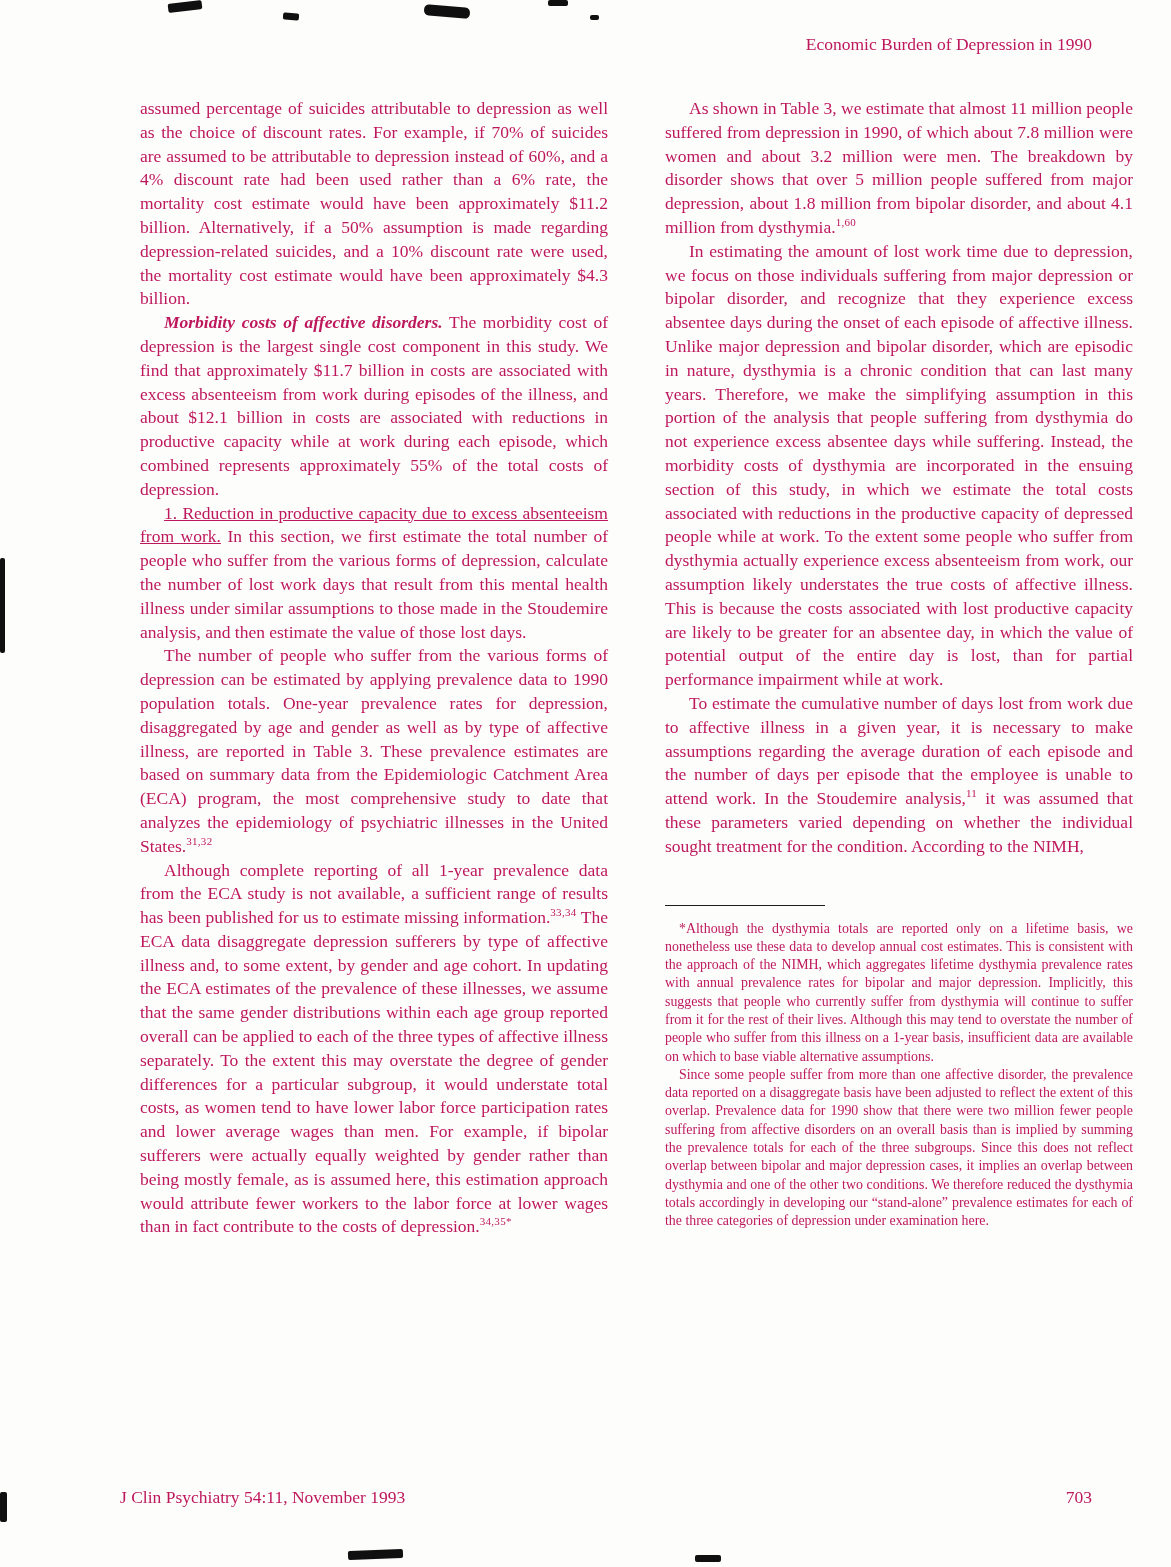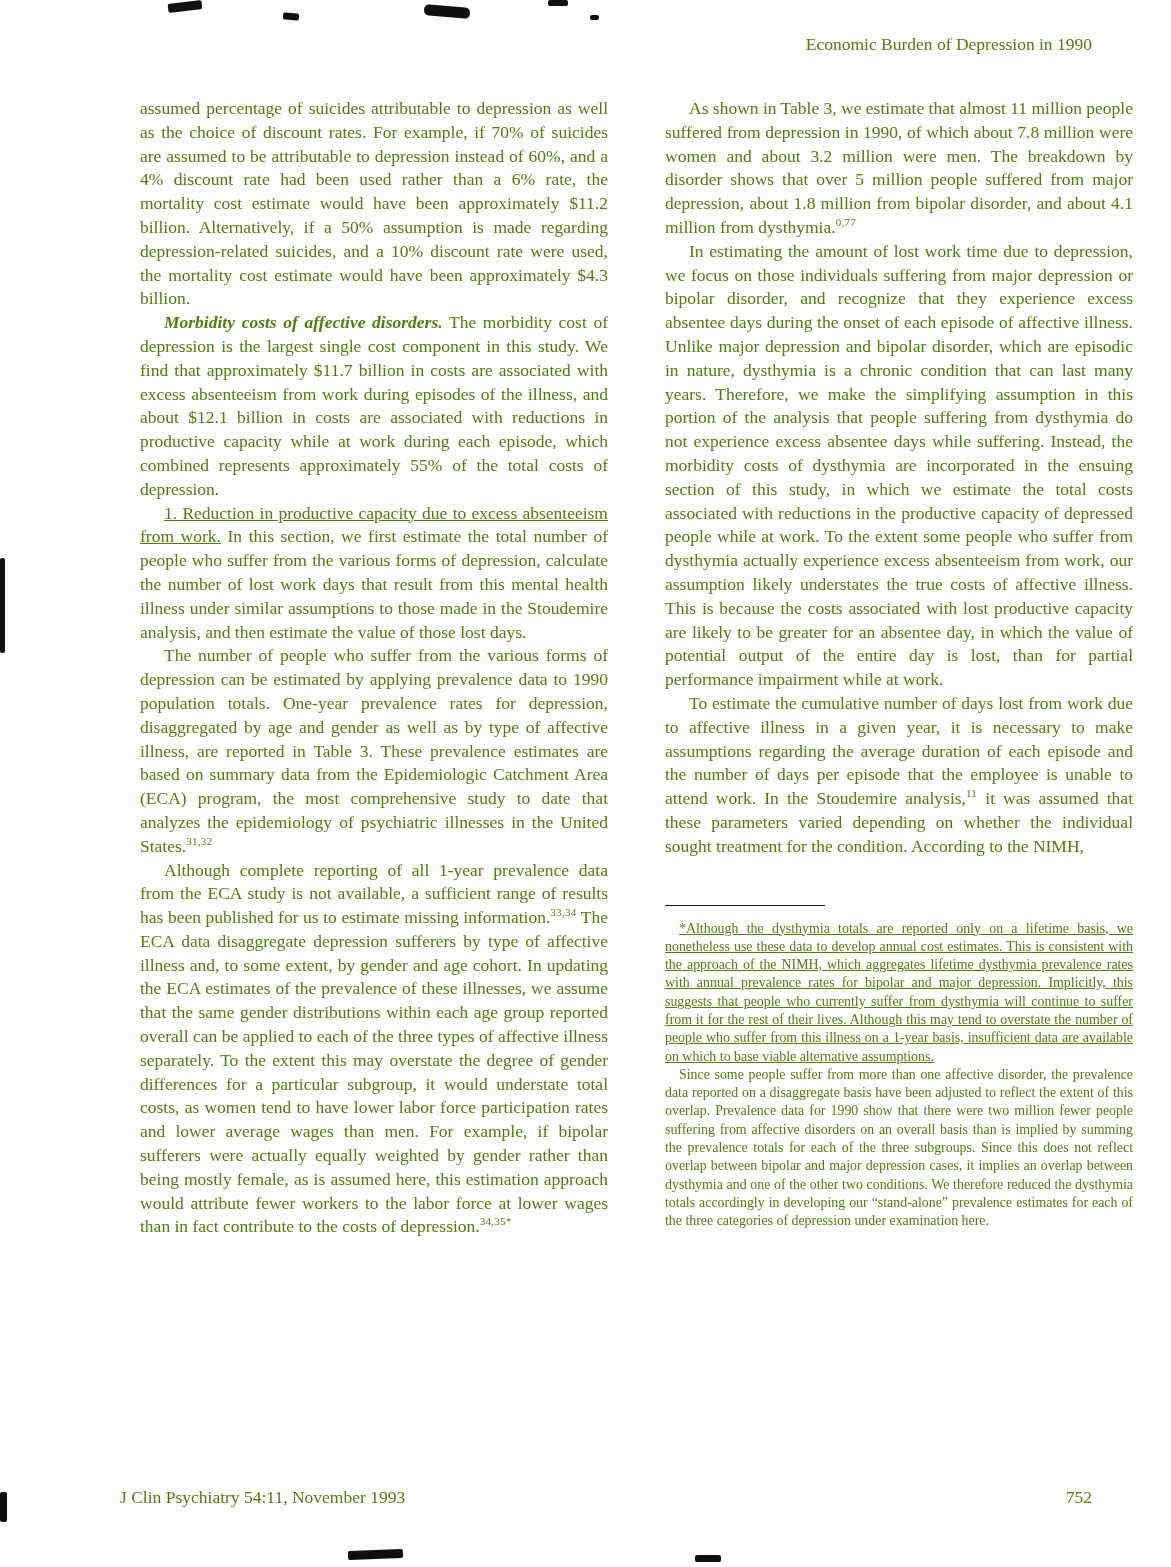--- a/index.html
+++ b/index.html
@@ -2,21 +2,21 @@
 <html><head>
 <meta charset="utf-8">
 <style>
   html,body { margin:0; padding:0; background:#e8e8e6; }
   .page {
     position:relative;
     width:1171px; height:1567px;
     margin:0 auto;
     background:#fdfdfb;
     font-family:"Liberation Serif", serif;
-    color:#4d7c0f;
+    color:#be185d;
     overflow:hidden;
   }
   .running-header {
     position:absolute; top:34px; left:120px; right:79px;
     text-align:right; font-size:17.5px;
   }
   .columns {
     position:absolute; top:97px; left:120px; right:79px;
     display:flex; gap:37px;
   }
@@ -34,21 +34,21 @@
   .footnote-block {
     margin-top:46px;
     font-size:13.9px; line-height:18.3px;
   }
   .footnote-rule {
     width:160px; height:0;
     border-top:1.6px solid #1c1c1c;
     margin:0 0 14px 0;
   }
   .footnote-block p { margin:0; text-indent:14px; text-align:justify; }
-  .footnote-block p.fn-first { text-indent:14px;text-decoration:underline; }
+  .footnote-block p.fn-first { text-indent:14px; }
   .running-footer {
     position:absolute; top:1487px; left:120px; right:79px;
     display:flex; justify-content:space-between;
     font-size:17.5px;
     gap:48px;
   }
   
   .artifact { position:absolute; background:#101010; border-radius:2px; }
   .a1 { left:168px; top:2px;  width:34px; height:9px;  transform:rotate(-7deg); }
   .a2 { left:283px; top:13px; width:16px; height:7px;  transform:rotate(4deg); }
@@ -73,36 +73,36 @@
 
     <div class="col">
       <p class="noindent"><span>assumed percentage of suicides attributable to depression as well as the choice of discount rates. For example, if 70% of suicides are assumed to be attributable to depression instead of 60%, and a 4% discount rate had been used rather than a 6% rate, the mortality cost estimate would have been approximately $11.2 billion. Alternatively, if a 50% assumption is made regarding depression-related suicides, and a 10% discount rate were used, the mortality cost estimate would have been approximately $4.3 billion.</span></p>
       <p><span class="lead-bi">Morbidity costs of affective disorders.</span><span> The morbidity cost of depression is the largest single cost component in this study. We find that approximately $11.7 billion in costs are associated with excess absenteeism from work during episodes of the illness, and about $12.1 billion in costs are associated with reductions in productive capacity while at work during each episode, which combined represents approximately 55% of the total costs of depression.</span></p>
       <p><span class="lead-ul">1. Reduction in productive capacity due to excess absenteeism from work.</span><span> In this section, we first estimate the total number of people who suffer from the various forms of depression, calculate the number of lost work days that result from this mental health illness under similar assumptions to those made in the Stoudemire analysis, and then estimate the value of those lost days.</span></p>
       <p><span>The number of people who suffer from the various forms of depression can be estimated by applying prevalence data to 1990 population totals. One-year prevalence rates for depression, disaggregated by age and gender as well as by type of affective illness, are reported in Table 3. These prevalence estimates are based on summary data from the Epidemiologic Catchment Area (ECA) program, the most comprehensive study to date that analyzes the epidemiology of psychiatric illnesses in the United States.</span><sup>31,32</sup></p>
       <p><span>Although complete reporting of all 1-year prevalence data from the ECA study is not available, a sufficient range of results has been published for us to estimate missing information.</span><sup>33,34</sup><span> The ECA data disaggregate depression sufferers by type of affective illness and, to some extent, by gender and age cohort. In updating the ECA estimates of the prevalence of these illnesses, we assume that the same gender distributions within each age group reported overall can be applied to each of the three types of affective illness separately. To the extent this may overstate the degree of gender differences for a particular subgroup, it would understate total costs, as women tend to have lower labor force participation rates and lower average wages than men. For example, if bipolar sufferers were actually equally weighted by gender rather than being mostly female, as is assumed here, this estimation approach would attribute fewer workers to the labor force at lower wages than in fact contribute to the costs of depression.</span><sup>34,35*</sup></p>
     </div>
 
     <div class="col">
-      <p><span>As shown in Table 3, we estimate that almost 11 million people suffered from depression in 1990, of which about 7.8 million were women and about 3.2 million were men. The breakdown by disorder shows that over 5 million people suffered from major depression, about 1.8 million from bipolar disorder, and about 4.1 million from dysthymia.</span><sup>0,77</sup></p>
+      <p><span>As shown in Table 3, we estimate that almost 11 million people suffered from depression in 1990, of which about 7.8 million were women and about 3.2 million were men. The breakdown by disorder shows that over 5 million people suffered from major depression, about 1.8 million from bipolar disorder, and about 4.1 million from dysthymia.</span><sup>1,60</sup></p>
       <p><span>In estimating the amount of lost work time due to depression, we focus on those individuals suffering from major depression or bipolar disorder, and recognize that they experience excess absentee days during the onset of each episode of affective illness. Unlike major depression and bipolar disorder, which are episodic in nature, dysthymia is a chronic condition that can last many years. Therefore, we make the simplifying assumption in this portion of the analysis that people suffering from dysthymia do not experience excess absentee days while suffering. Instead, the morbidity costs of dysthymia are incorporated in the ensuing section of this study, in which we estimate the total costs associated with reductions in the productive capacity of depressed people while at work. To the extent some people who suffer from dysthymia actually experience excess absenteeism from work, our assumption likely understates the true costs of affective illness. This is because the costs associated with lost productive capacity are likely to be greater for an absentee day, in which the value of potential output of the entire day is lost, than for partial performance impairment while at work.</span></p>
       <p><span>To estimate the cumulative number of days lost from work due to affective illness in a given year, it is necessary to make assumptions regarding the average duration of each episode and the number of days per episode that the employee is unable to attend work. In the Stoudemire analysis,</span><sup>11</sup><span> it was assumed that these parameters varied depending on whether the individual sought treatment for the condition. According to the NIMH,</span></p>
 
       <div class="footnote-block">
         <div class="footnote-rule"></div>
         <p class="fn-first"><span>*Although the dysthymia totals are reported only on a lifetime basis, we nonetheless use these data to develop annual cost estimates. This is consistent with the approach of the NIMH, which aggregates lifetime dysthymia prevalence rates with annual prevalence rates for bipolar and major depression. Implicitly, this suggests that people who currently suffer from dysthymia will continue to suffer from it for the rest of their lives. Although this may tend to overstate the number of people who suffer from this illness on a 1-year basis, insufficient data are available on which to base viable alternative assumptions.</span></p>
         <p><span>Since some people suffer from more than one affective disorder, the prevalence data reported on a disaggregate basis have been adjusted to reflect the extent of this overlap. Prevalence data for 1990 show that there were two million fewer people suffering from affective disorders on an overall basis than is implied by summing the prevalence totals for each of the three subgroups. Since this does not reflect overlap between bipolar and major depression cases, it implies an overlap between dysthymia and one of the other two conditions. We therefore reduced the dysthymia totals accordingly in developing our “stand-alone” prevalence estimates for each of the three categories of depression under examination here.</span></p>
       </div>
     </div>
 
   </div>
 
   <div class="running-footer">
     <span>J Clin Psychiatry 54:11, November 1993</span>
-    <span>752</span>
+    <span>703</span>
   </div>
 
   <div class="artifact a1"></div>
   <div class="artifact a2"></div>
   <div class="artifact a3"></div>
   <div class="artifact a4"></div>
   <div class="artifact a5"></div>
   <div class="artifact a6"></div>
   <div class="artifact a7"></div>
   <div class="artifact a8"></div>

